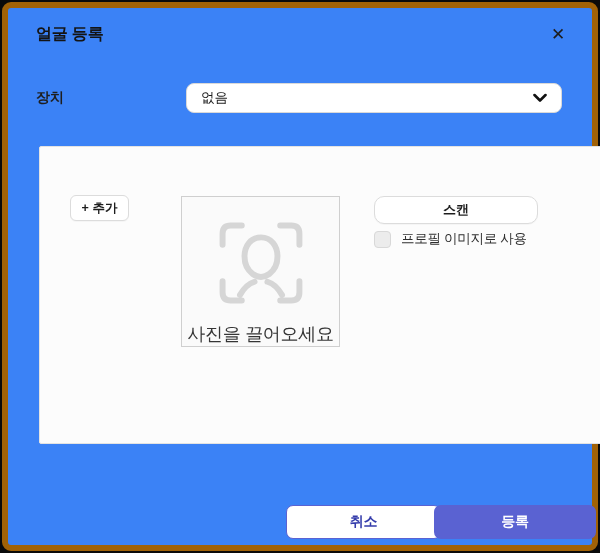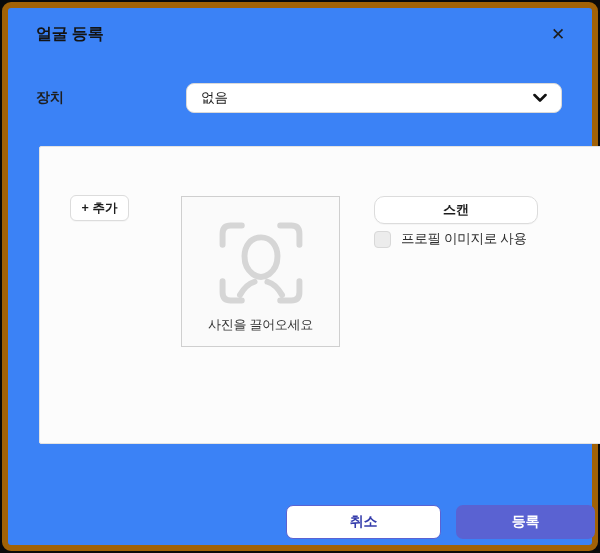--- a/index.html
+++ b/index.html
@@ -42,21 +42,21 @@
     font-size:12.5px; font-weight:700; color:#1d1d1d; cursor:pointer;
     box-shadow:0 1px 1px rgba(0,0,0,0.03);
   }
   .drop-area {
     position:absolute; left:141px; top:49px; width:159px; height:151px;
     background:#fafafa; border:1px solid #cfcfcf;
     display:flex; flex-direction:column; align-items:center; justify-content:flex-end;
     cursor:pointer;
   }
   .drop-area svg { position:absolute; left:50%; top:44%; transform:translate(-50%,-50%); }
-  .drop-hint { font-size:13px; color:#353535; margin-bottom:12px; letter-spacing:-0.3px; }
+  .drop-hint { font-size:18px; color:#353535; letter-spacing:-0.3px; }
 
   .action-col { position:absolute; left:334px; top:49px; width:164px; }
   .action-btn {
     display:block; width:100%; height:28px; margin-bottom:6px;
     background:#fff; border:1px solid #dcdcdc; border-radius:10px;
     font-size:13px; font-weight:700; color:#1d1d1d; cursor:pointer;
     box-shadow:0 1px 1px rgba(0,0,0,0.03);
     font-family:"Liberation Sans","DejaVu Sans",sans-serif;
   }
   .checkbox-row { display:flex; align-items:center; margin-top:1px; cursor:pointer; }
@@ -65,21 +65,21 @@
     border-radius:4px; flex:0 0 auto;
   }
   .checkbox-label { font-size:13.5px; color:#2e2e2e; margin-left:10px; letter-spacing:-0.3px; }
 
   .footer-btn {
     position:absolute; top:497px; height:34px; border-radius:7px;
     font-size:14px; font-weight:700; cursor:pointer; letter-spacing:-0.2px;
     font-family:"Liberation Sans","DejaVu Sans",sans-serif;
   }
   .cancel-btn { left:278px; width:155px; background:#fff; border:1.5px solid #5a62d2; color:#343cab; }
-  .submit-btn { left:448px; width:139px; background:#5a62d2; border:none; color:#ffffff; }
+  .submit-btn { left:426px; width:162px; background:#5a62d2; border:none; color:#ffffff; }
 </style>
 </head>
 <body>
 
 <div class="stage">
   <div class="dialog">
 
     <div class="dialog-title">얼굴 등록</div>
     <button class="close-btn">✕</button>
 

